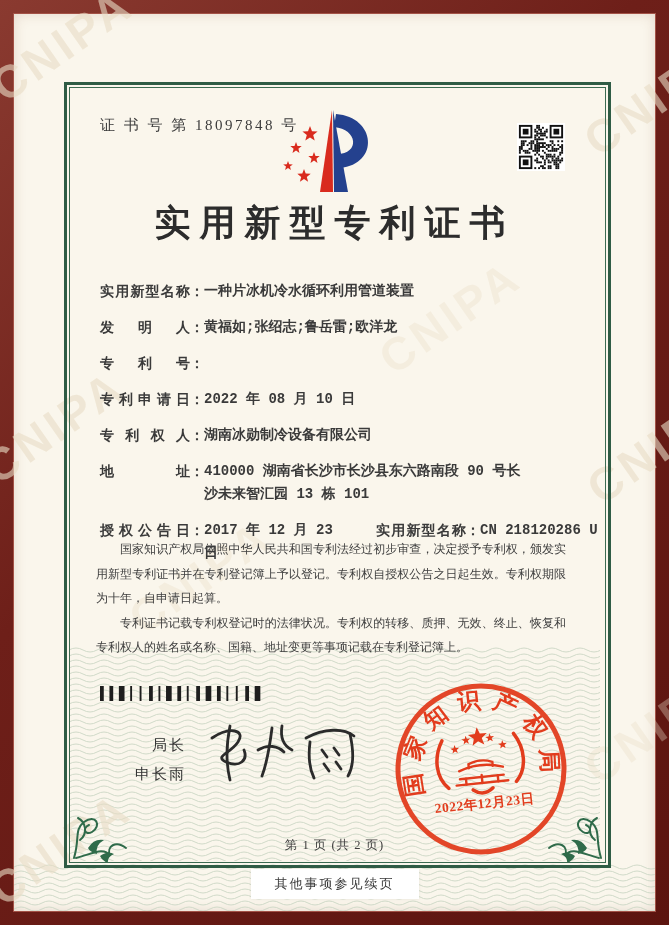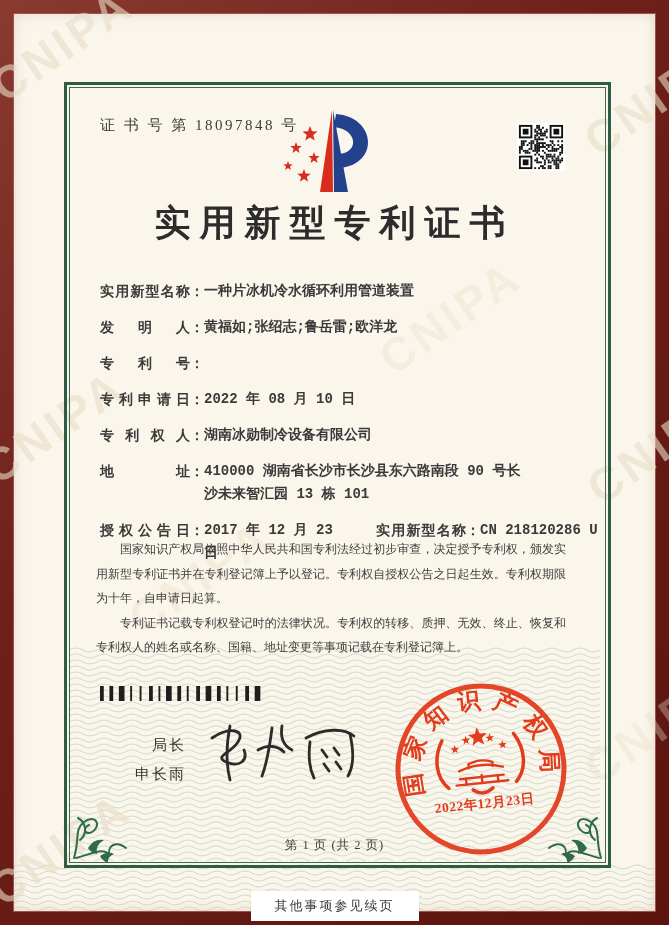--- a/index.html
+++ b/index.html
@@ -48,21 +48,21 @@
           font-size:15px;color:#333;letter-spacing:2px;text-align:right;}
   .signer .name{margin-top:10px;}
   .signature{position:absolute;left:202px;top:716px;z-index:4;}
   .seal{position:absolute;left:393px;top:681px;z-index:5;transform:rotate(-6deg);}
   .seal-ring-text{font-size:23px;font-weight:700;letter-spacing:10px;fill:#e23c1d;}
   .seal-date{font-size:13.5px;font-weight:700;fill:#e23c1d;letter-spacing:.5px;}
   .pagefoot{position:absolute;left:64px;top:837px;width:541px;text-align:center;
             font-size:12.5px;color:#3c3c3c;letter-spacing:1px;z-index:4;}
   .note{position:absolute;left:50%;transform:translateX(-50%);top:869px;
         background:#ffffff;padding:6px 24px;font-size:13px;color:#3a3a3a;
-        letter-spacing:2px;z-index:4;box-shadow:0 0 3px rgba(0,0,0,.08);margin-top:22px;}
+        letter-spacing:2px;z-index:4;box-shadow:0 0 3px rgba(0,0,0,.08);}
 </style>
 </head>
 <body>
 
 <div class="page">
   <div class="paper"></div>
 
   <span class="wm" style="left:-18px;top:18px;">CNIPA</span>
   <span class="wm" style="left:575px;top:72px;">CNIPA</span>
   <span class="wm" style="left:-26px;top:400px;">CNIPA</span>

